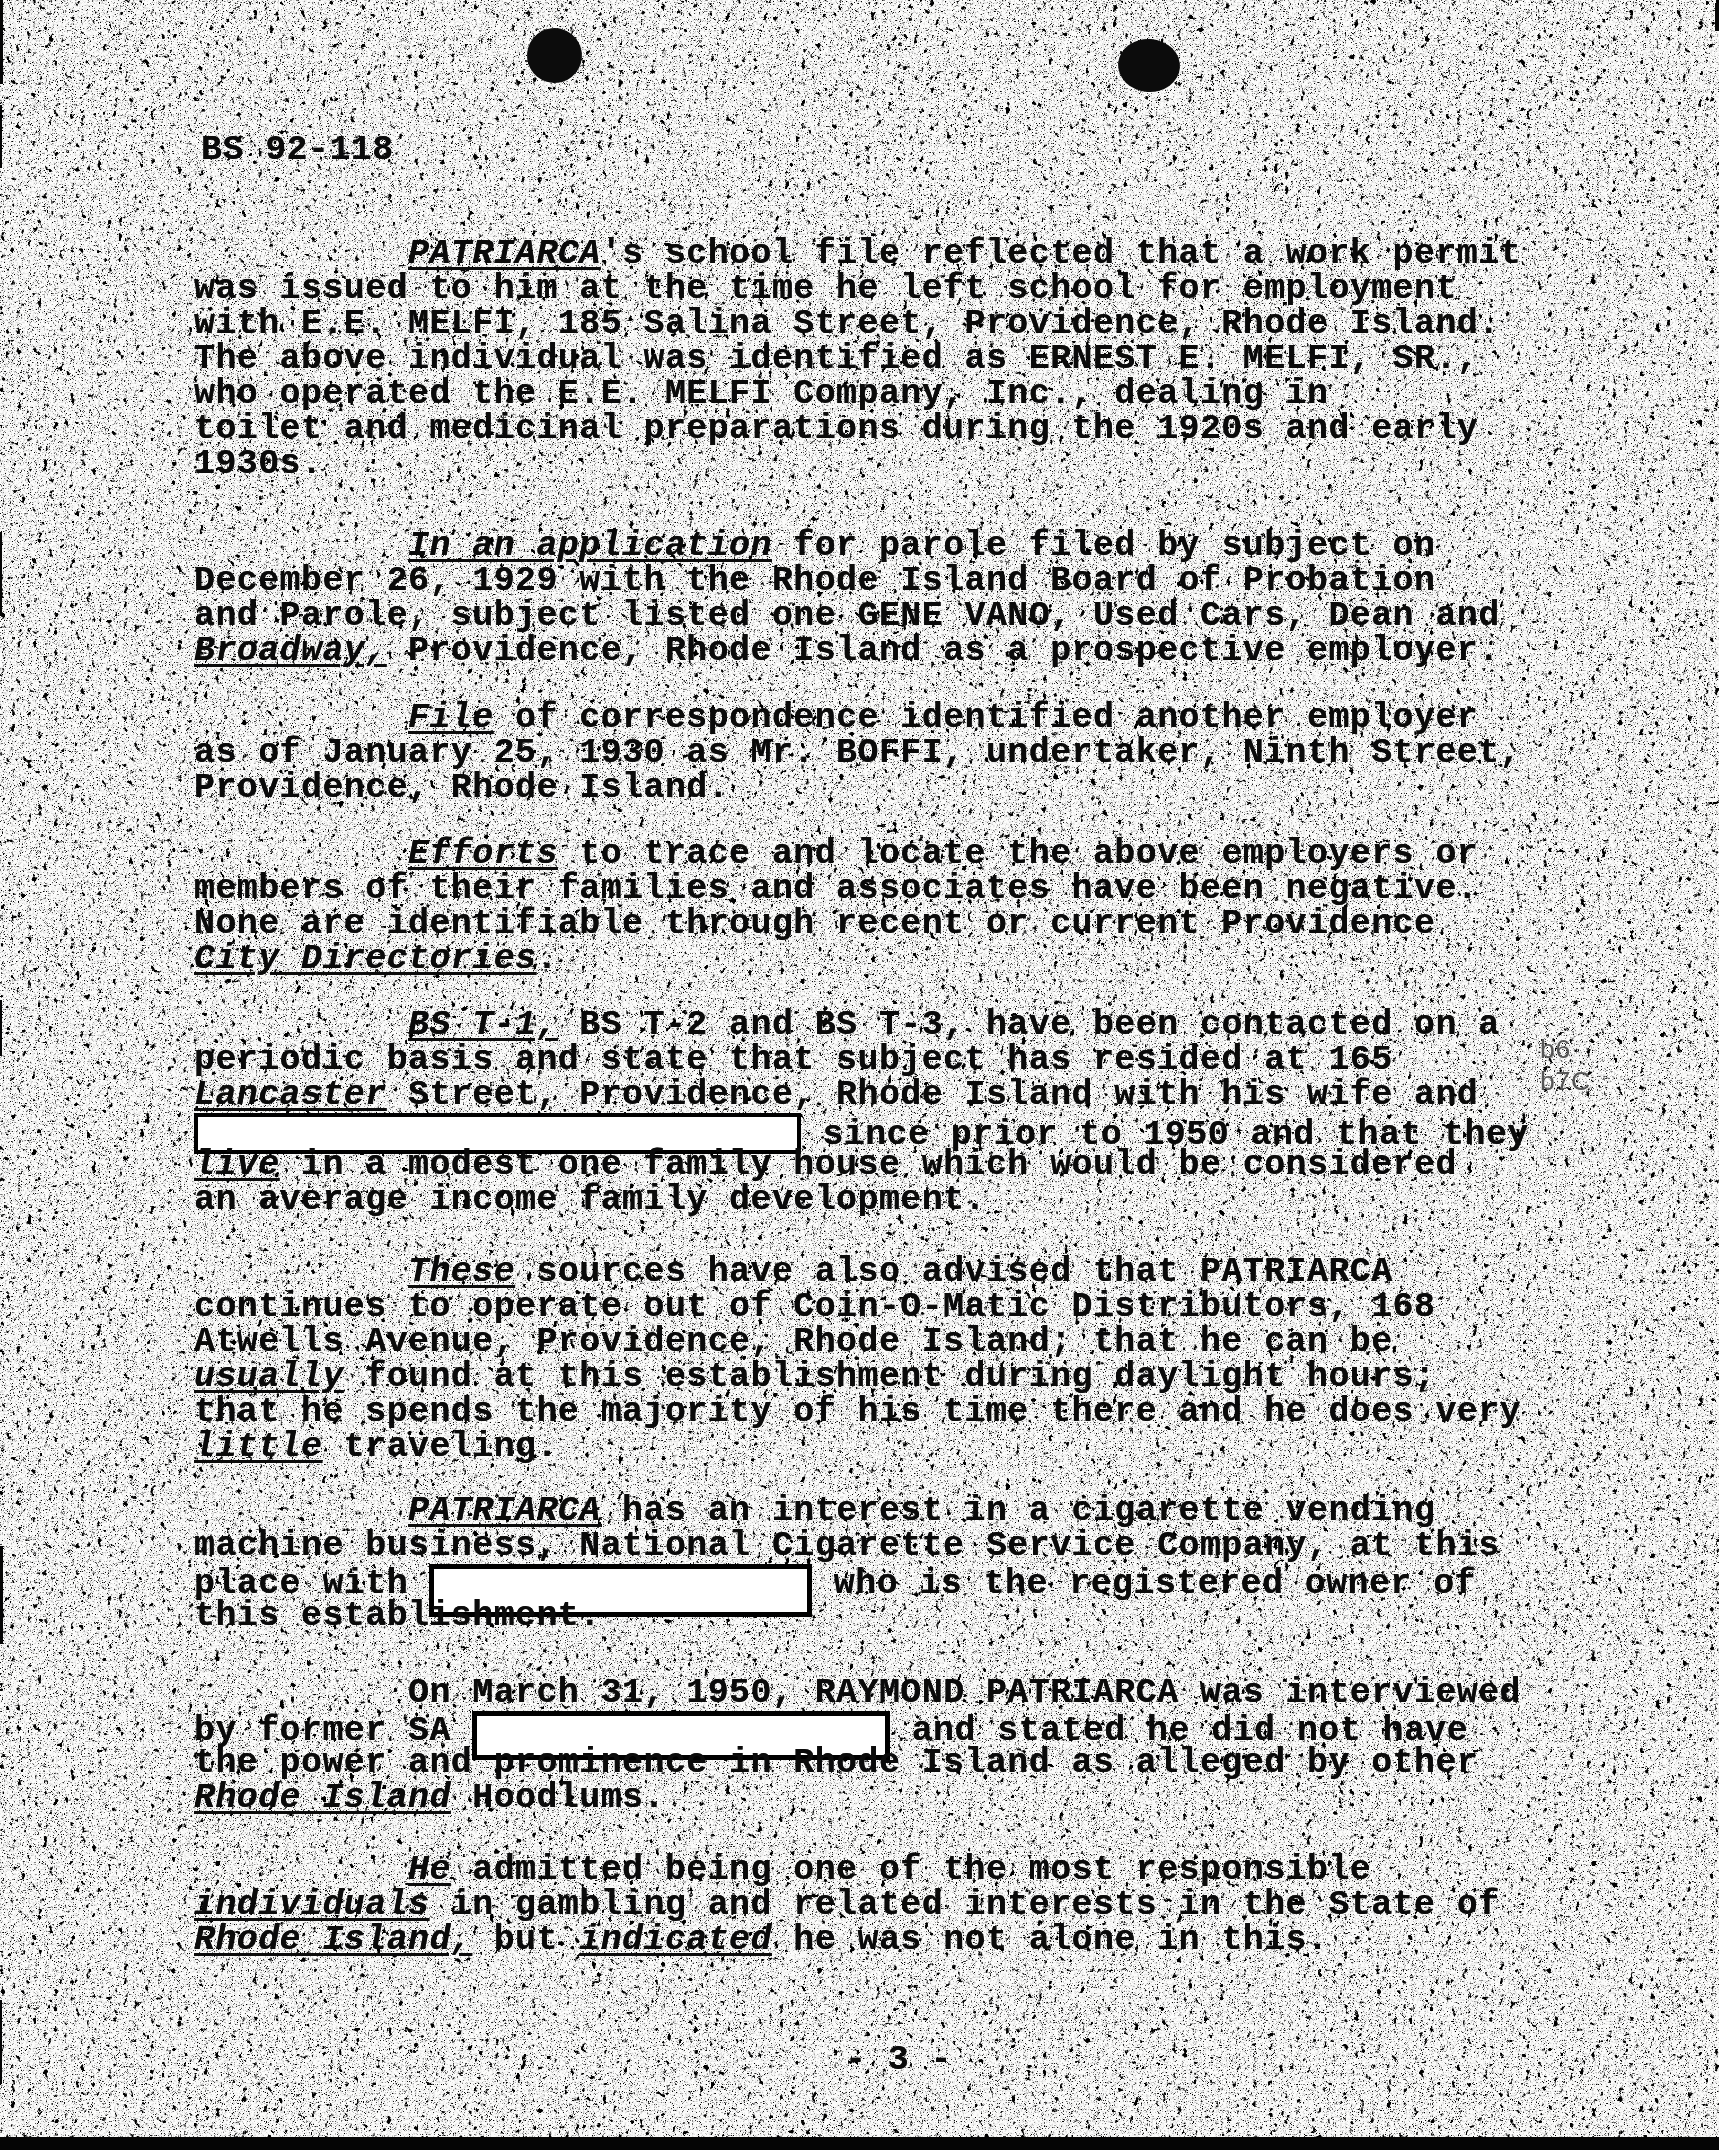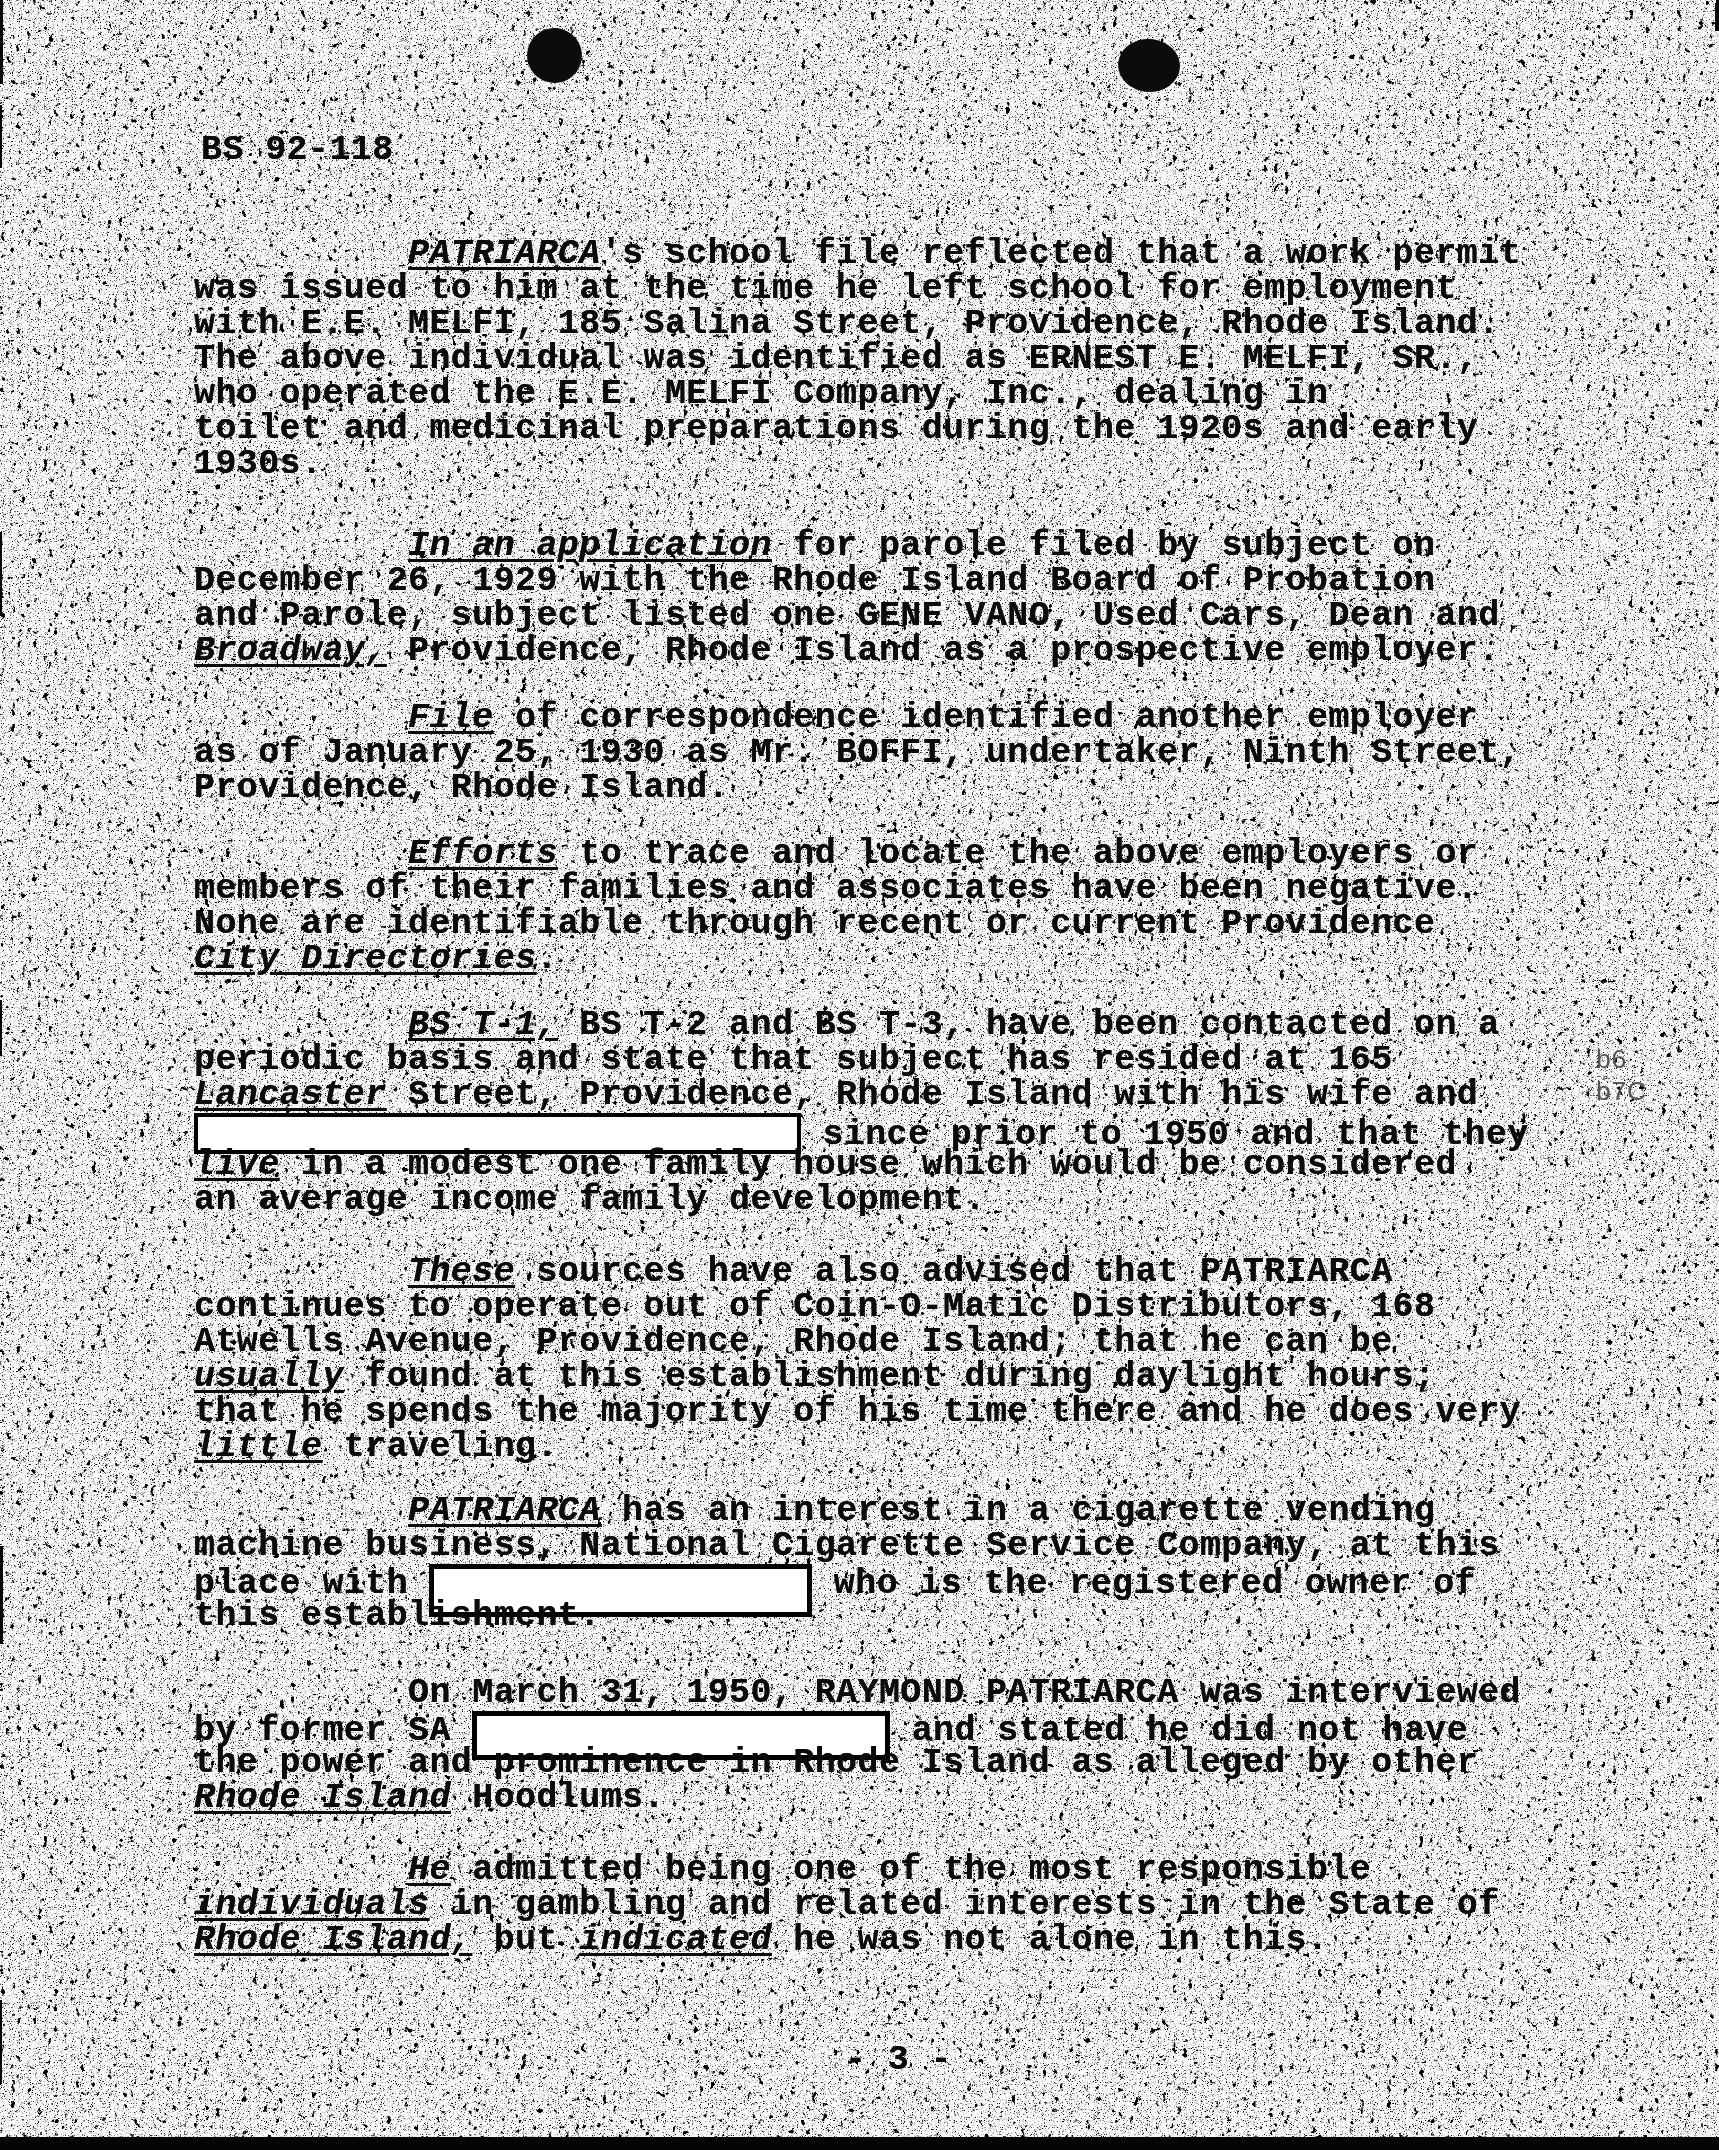--- a/index.html
+++ b/index.html
@@ -38,24 +38,24 @@
     background: #ffffff;
     border-style: solid;
     border-color: #000000;
     box-sizing: border-box;
   }
   .file-number { position: absolute; left: 7px; top: 133px; }
   .page-number { position: absolute; left: 651px; top: 2043px; }
 
   
   .margin-notes {
-    position: absolute; left: 1596px; top: 1034px; z-index: 2;
+    position: absolute; left: 1540px; top: 1034px; z-index: 2;
     font-family: "Liberation Sans", sans-serif;
     font-size: 26.6px; line-height: 31.5px; font-weight: 400;
-    color: #555555; letter-spacing: 0.7px; margin-top: 10px;
+    color: #555555; letter-spacing: 0.7px;
   }
 
   
   .hole { position: absolute; background: #0c0c0c; border-radius: 50%; z-index: 3; }
   .hole-1 { left: 527px; top: 28px; width: 55px; height: 55px; transform: rotate(-6deg); }
   .hole-2 { left: 1118px; top: 39px; width: 62px; height: 53px; transform: rotate(4deg); }
 
   
   .artifact { position: absolute; background: #050505; z-index: 3; }
   .bottom-bar { left: 0; top: 2137px; width: 1720px; height: 13.3px; }

